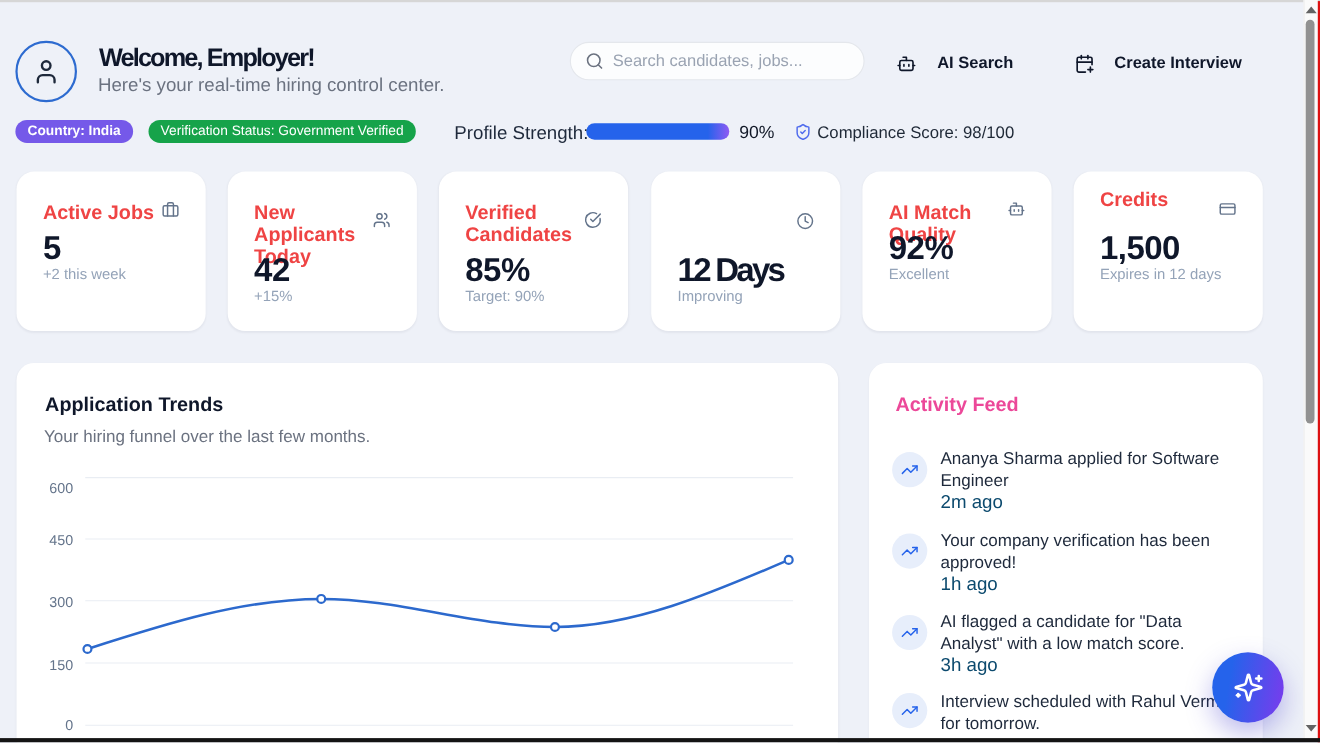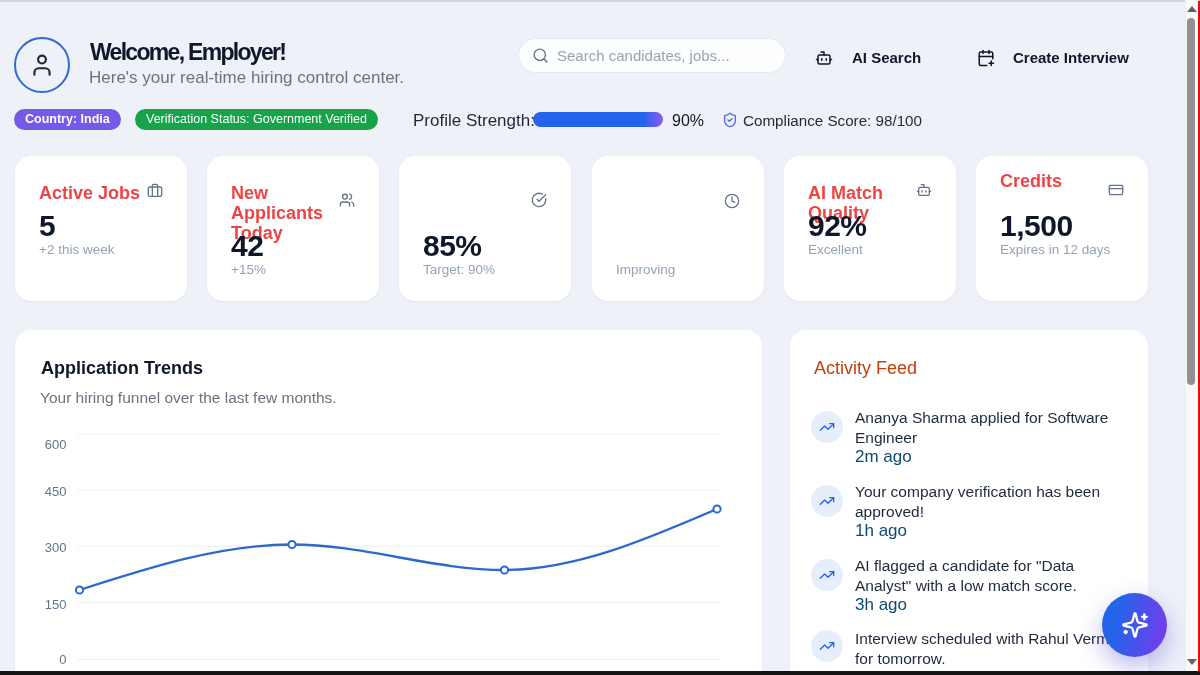--- a/index.html
+++ b/index.html
@@ -95,36 +95,38 @@
         <path d="M16 21v-2a4 4 0 0 0-4-4H6a4 4 0 0 0-4 4v2"></path>
         <circle cx="9" cy="7" r="3.6"></circle>
         <path d="M22 21v-2a4 4 0 0 0-3-3.87"></path>
         <path d="M16 3.13a4 4 0 0 1 0 7.75"></path>
       </svg>
     </div>
   <div class="cvalue" style="top:73px">42</div>
   <div class="csub" style="top:106px">+15%</div>
 </div>
 <div class="card" style="left:399px">
+  <div class="clabel" style="top:27px">Verified Candidates</div>
   <div class="cicon" style="left:132px;top:36px">
       <svg class="ic" width="16" height="16" viewBox="0 0 24 24" fill="none" stroke="currentColor" stroke-width="2" stroke-linecap="round" stroke-linejoin="round">
         <path d="M21.801 10A10 10 0 1 1 17 3.335"></path>
         <path d="m9 11 3 3L22 4"></path>
       </svg>
     </div>
   <div class="cvalue" style="top:73px">85%</div>
   <div class="csub" style="top:106px">Target: 90%</div>
 </div>
 <div class="card" style="left:592px">
   <div class="cicon" style="left:132px;top:37px">
       <svg class="ic" width="16" height="16" viewBox="0 0 24 24" fill="none" stroke="currentColor" stroke-width="2" stroke-linecap="round" stroke-linejoin="round">
         <circle cx="12" cy="12" r="10"></circle>
         <polyline points="12 6 12 12 16 14"></polyline>
       </svg>
     </div>
+  <div class="cvalue" style="top:73px;letter-spacing:-2.5px">12 Days</div>
   <div class="csub" style="top:106px">Improving</div>
 </div>
 <div class="card" style="left:784px">
   <div class="clabel" style="top:27px">AI Match Quality</div>
   <div class="cicon" style="left:132px;top:26px">
       <svg class="ic" width="16" height="16" viewBox="0 0 24 24" fill="none" stroke="currentColor" stroke-width="2" stroke-linecap="round" stroke-linejoin="round">
         <path d="M12 8V4H8"></path>
         <rect width="16" height="12" x="4" y="8" rx="2"></rect>
         <path d="M2 14h2"></path>
         <path d="M20 14h2"></path>
@@ -169,21 +171,21 @@
     <g fill="#fff" stroke="#2c69cd" stroke-width="2">
       <circle cx="64.5" cy="170" r="3.6"></circle>
       <circle cx="277" cy="124.5" r="3.6"></circle>
       <circle cx="489.5" cy="150" r="3.6"></circle>
       <circle cx="702" cy="89" r="3.6"></circle>
     </g>
   </svg>
 </div>
 
 <div class="panel" style="left:790px;width:358px">
-  <div class="abs" style="left:24px;top:27px;font-size:18px;font-weight:400;color:#c2410c;line-height:22px">Activity Feed</div>
+  <div class="abs" style="left:24px;top:27px;font-size:18px;font-weight:700;color:#ec4899;line-height:22px">Activity Feed</div>
 </div>
 <div class="icirc" style="left:811px;top:411px">
     <svg class="ic" width="16" height="16" viewBox="0 0 24 24" fill="none" stroke="currentColor" stroke-width="2" stroke-linecap="round" stroke-linejoin="round">
       <polyline points="22 7 13.5 15.5 8.5 10.5 2 17"></polyline>
       <polyline points="16 7 22 7 22 13"></polyline>
     </svg>
   </div>
 <div class="itext" style="left:855px;top:408px">Ananya Sharma applied for Software Engineer</div>
 <div class="itime" style="left:855px;top:450px">2m ago</div>
 

